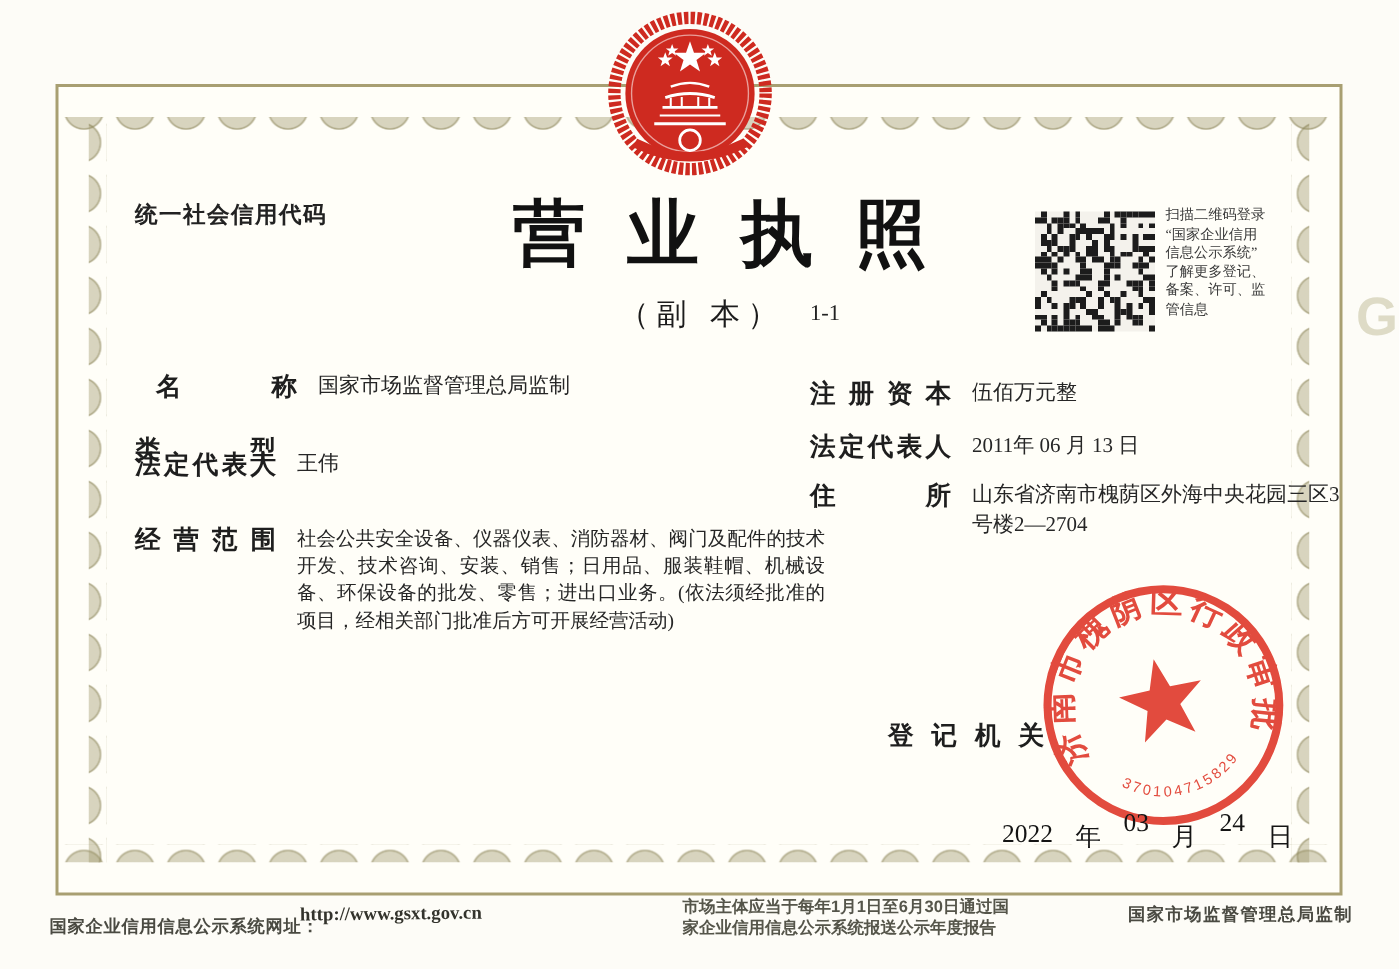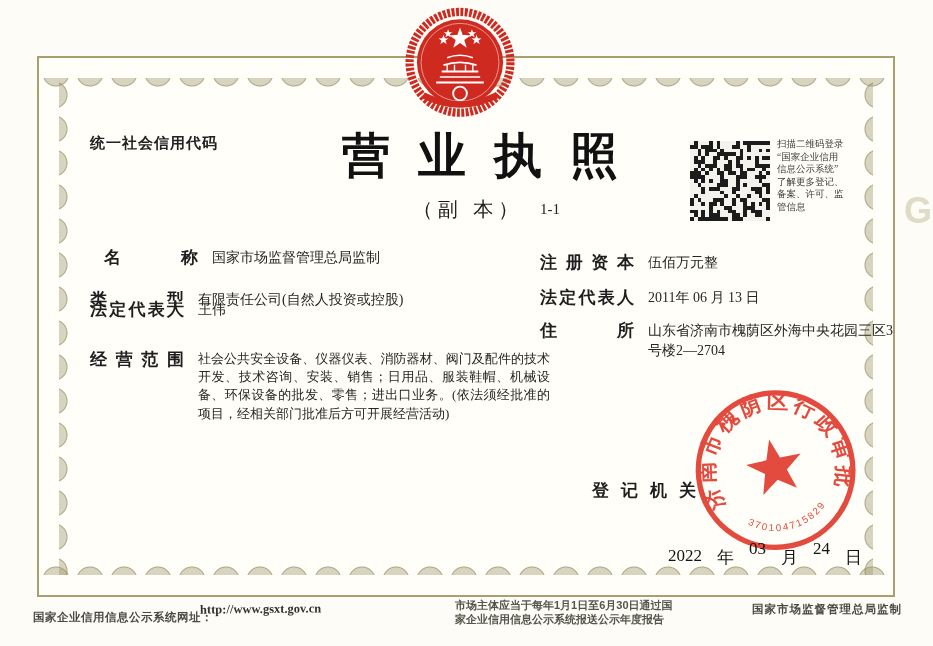--- a/index.html
+++ b/index.html
@@ -568,21 +568,20 @@
 了解更多登记、
 备案、许可、监
 管信息</div>
 
   <div class="row" style="left:104px;top:246px">
     <span class="flabel">名称</span>
     <span class="fval">国家市场监督管理总局监制</span>
   </div>
   <div class="row" style="left:90px;top:288px">
     <span class="flabel">类型</span>
-    <span class="fval">有限责任公司(自然人投资或控股)</span>
   </div>
   <div class="row" style="left:90px;top:298px">
     <span class="flabel">法定代表人</span>
     <span class="fval">王伟</span>
   </div>
   <div class="row scope" style="left:90px;top:348px">
     <span class="flabel">经营范围</span>
     <span class="fval">社会公共安全设备、仪器仪表、消防器材、阀门及配件的技术开发、技术咨询、安装、销售；日用品、服装鞋帽、机械设备、环保设备的批发、零售；进出口业务。(依法须经批准的项目，经相关部门批准后方可开展经营活动)</span>
   </div>
 

